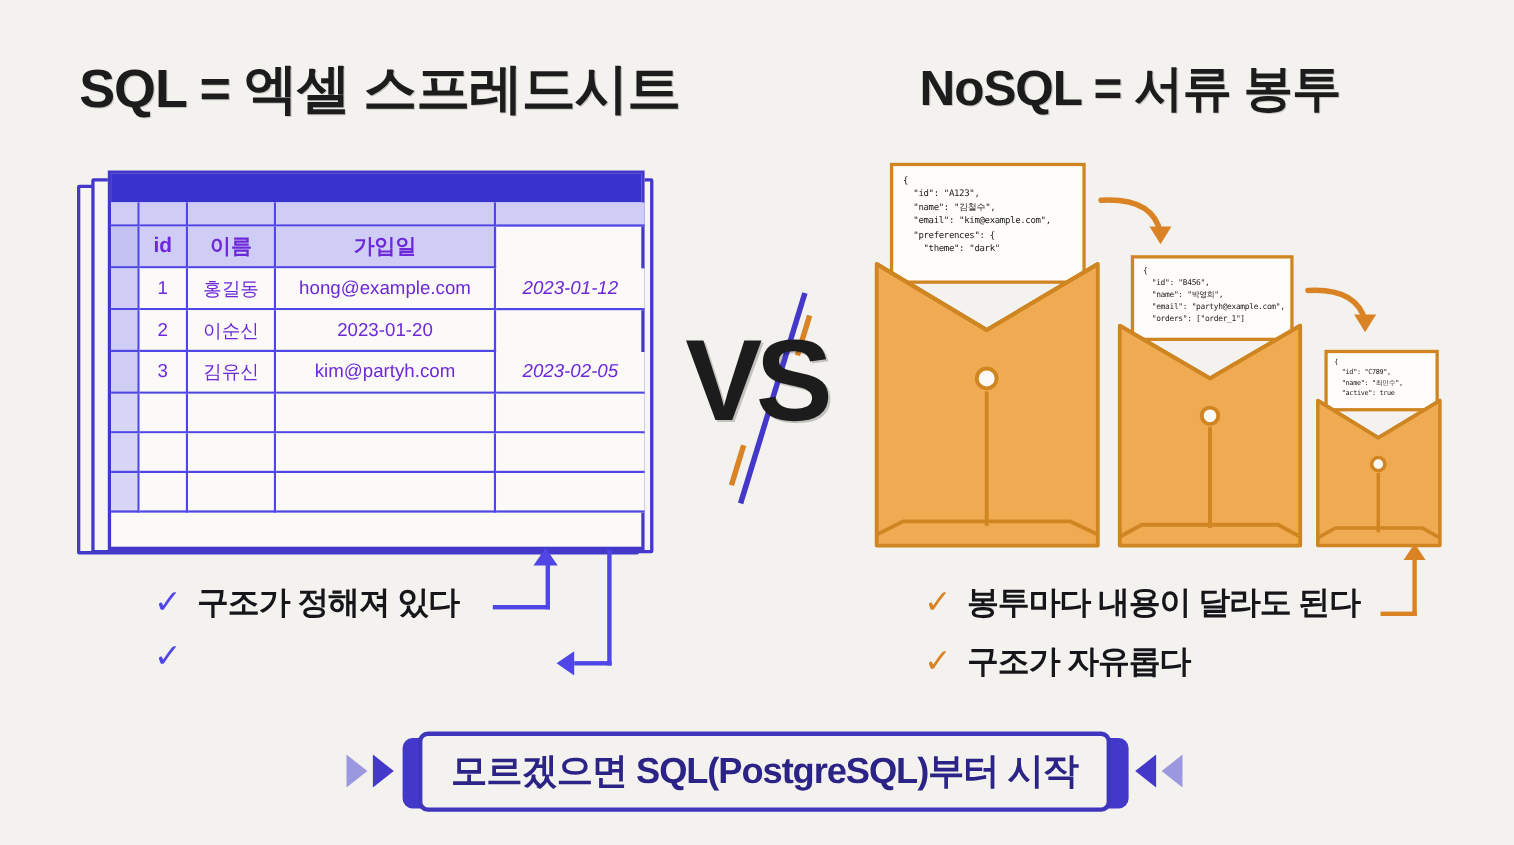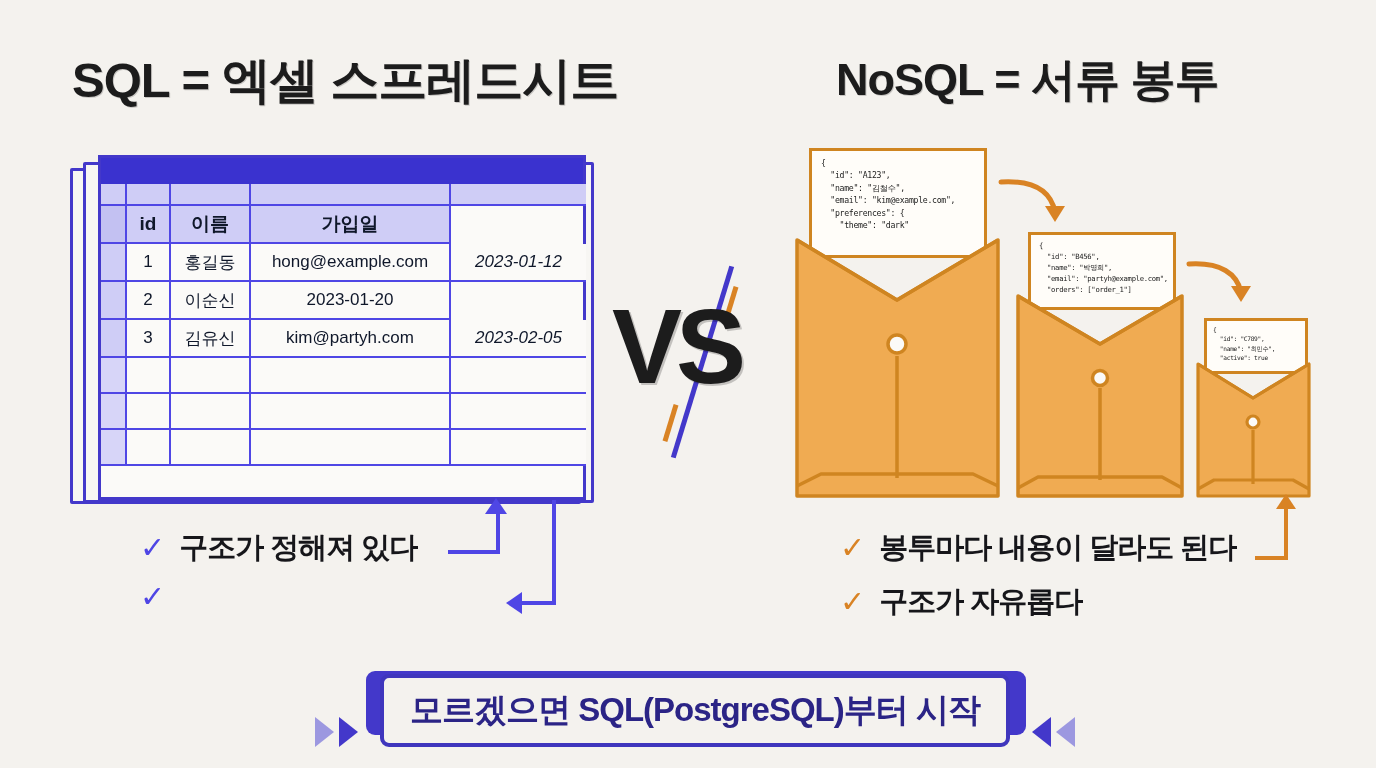--- a/index.html
+++ b/index.html
@@ -30,21 +30,21 @@
   .ghost-b{left:13px; top:7px;  width:505px;height:335px;}
   .sheet-main{
     position:absolute;left:28px;top:0px;width:488px;height:345px;
     background:#fbfaf8;border:3px solid #4338ca;box-sizing:border-box;
   }
   .sheet-topbar{height:26px;background:#3a32cf;}
   .grid{display:grid;grid-template-columns:26px 44px 80px 200px 135px;}
   .cell{
     border-right:2px solid #4f46e5;border-bottom:2px solid #4f46e5;
     box-sizing:border-box;height:38px;display:flex;align-items:center;
-    justify-content:center;font-size:17px;color:#0f172a;background:#fbfaf8;
+    justify-content:center;font-size:17px;color:#6d28d9;background:#fbfaf8;
     overflow:hidden;white-space:nowrap;
   }
   .cell:nth-child(5n){border-right:none;font-style:italic;}
   .rowstrip{background:#cfcdf6;}
   .letterrow .cell{height:22px;background:#cfcdf6;}
   .hdr .cell{background:#cfcdf6;font-weight:bold;font-size:19px;}
   .hdr .cell.rowstrip{background:#c3c1f2;}
   .blankrow .cell{height:36px;}
   .blankrow .cell.rowstrip{background:#d7d5f8;}
 
@@ -69,21 +69,21 @@
   .check{font-size:30px;font-weight:bold;line-height:1;}
   .check.blue{color:#4f46e5;}
   .check.orange{color:#d98324;}
   .btext{font-size:29px;font-weight:bold;color:#16161a;white-space:nowrap;letter-spacing:-1px;}
   #bullets-left{left:140px;top:528px;}
   #bullets-right{left:840px;top:528px;}
 
   
   .vs-wrap{position:absolute;left:612px;top:252px;width:170px;height:220px;}
   .vs-text{
-    position:absolute;left:0;top:42px;font-size:105px;font-weight:bold;
+    position:absolute;left:11px;top:42px;font-size:105px;font-weight:bold;
     color:#1c1c1c;letter-spacing:-6px;line-height:1;
     text-shadow:2px 2px 0 rgba(0,0,0,.2);
   }
   .slash{position:absolute;background:#4338ca;width:5px;height:200px;
     left:88px;top:10px;transform:rotate(17deg);transform-origin:center;}
   .tick{position:absolute;background:#d98324;width:5px;height:38px;transform:rotate(17deg);}
   .tick-a{left:116px;top:34px;}
   .tick-b{left:56px;top:152px;}
 
   
@@ -100,21 +100,21 @@
   
   .oline{position:absolute;background:#d98324;}
   .oarrow-up{
     position:absolute;width:0;height:0;
     border-left:10px solid transparent;border-right:10px solid transparent;
     border-bottom:15px solid #d98324;
   }
 
   
   .cta-wrap{position:absolute;left:300px;top:655px;width:790px;height:92px;
-    display:flex;align-items:flex-end;justify-content:center;gap:22px;}
+    display:flex;align-items:center;justify-content:center;gap:22px;}
   .cta-shadow{
     position:absolute;left:66px;top:16px;width:660px;height:64px;
     background:#4338ca;border-radius:9px;
   }
   .cta-box{
     position:relative;background:#f4f2ee;border:4px solid #3f36bd;border-radius:9px;
     padding:10px 26px;z-index:2;
   }
   .cta-text{font-size:33px;font-weight:bold;color:#2b2486;white-space:nowrap;letter-spacing:-1px;}
   .tri{width:0;height:0;border-top:15px solid transparent;border-bottom:15px solid transparent;}

